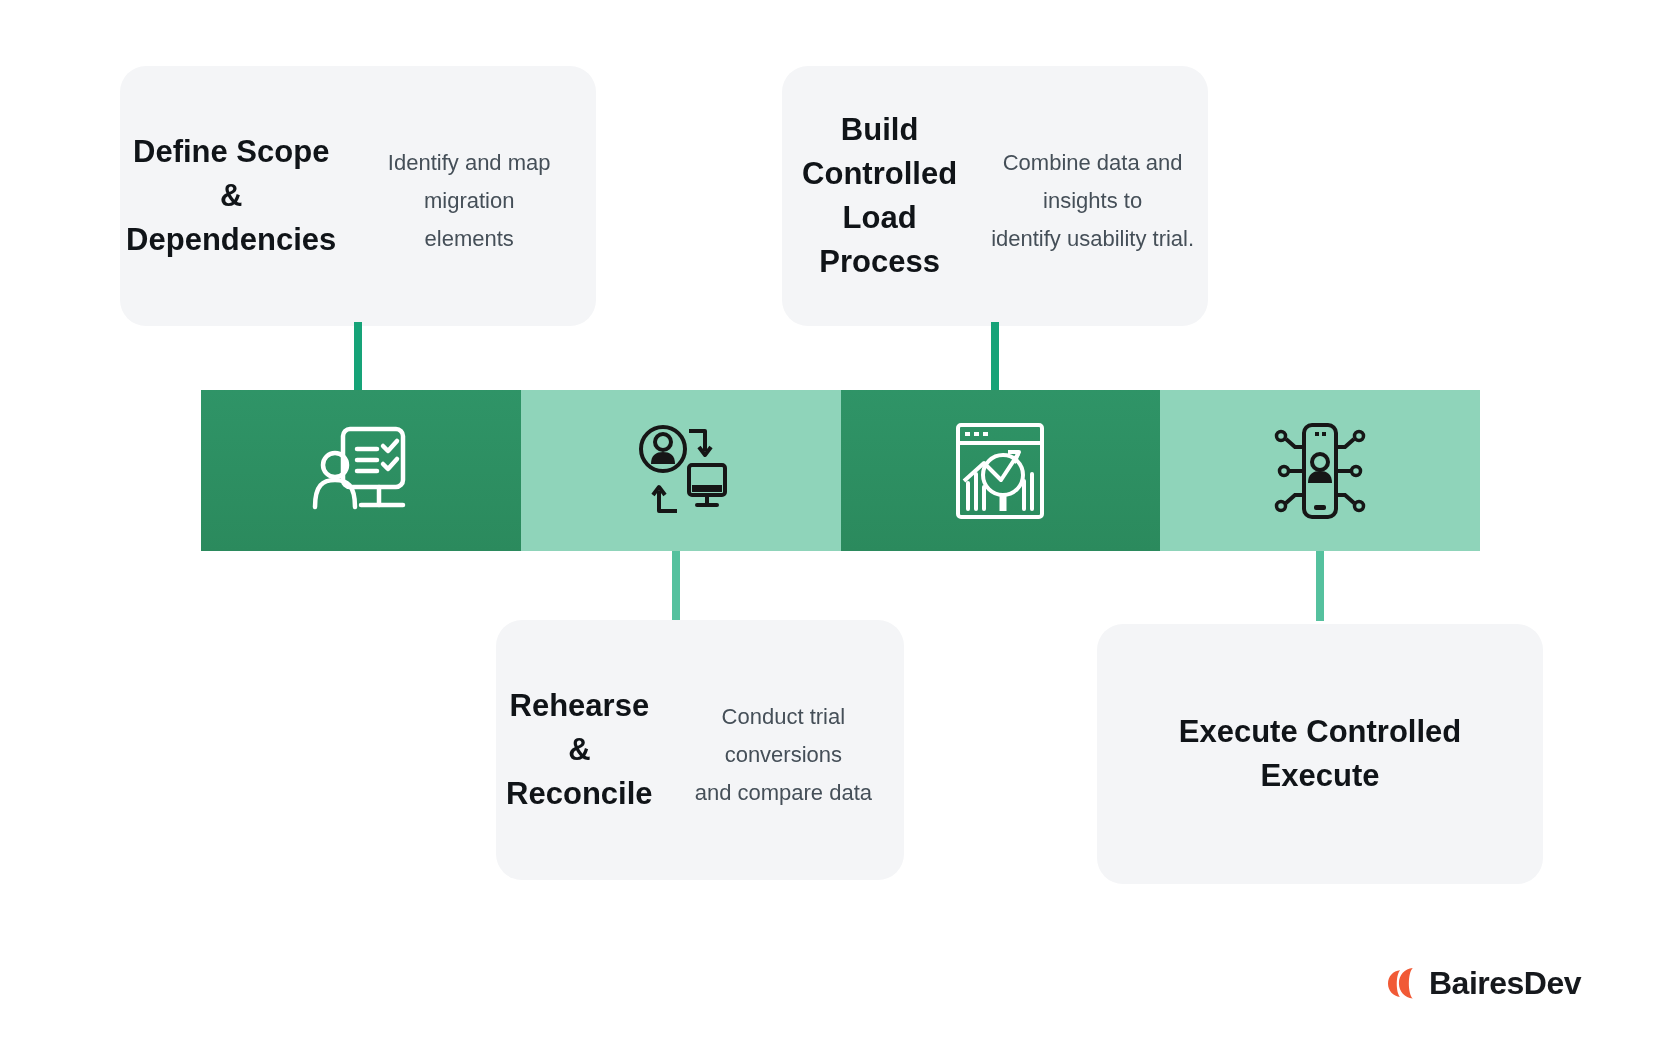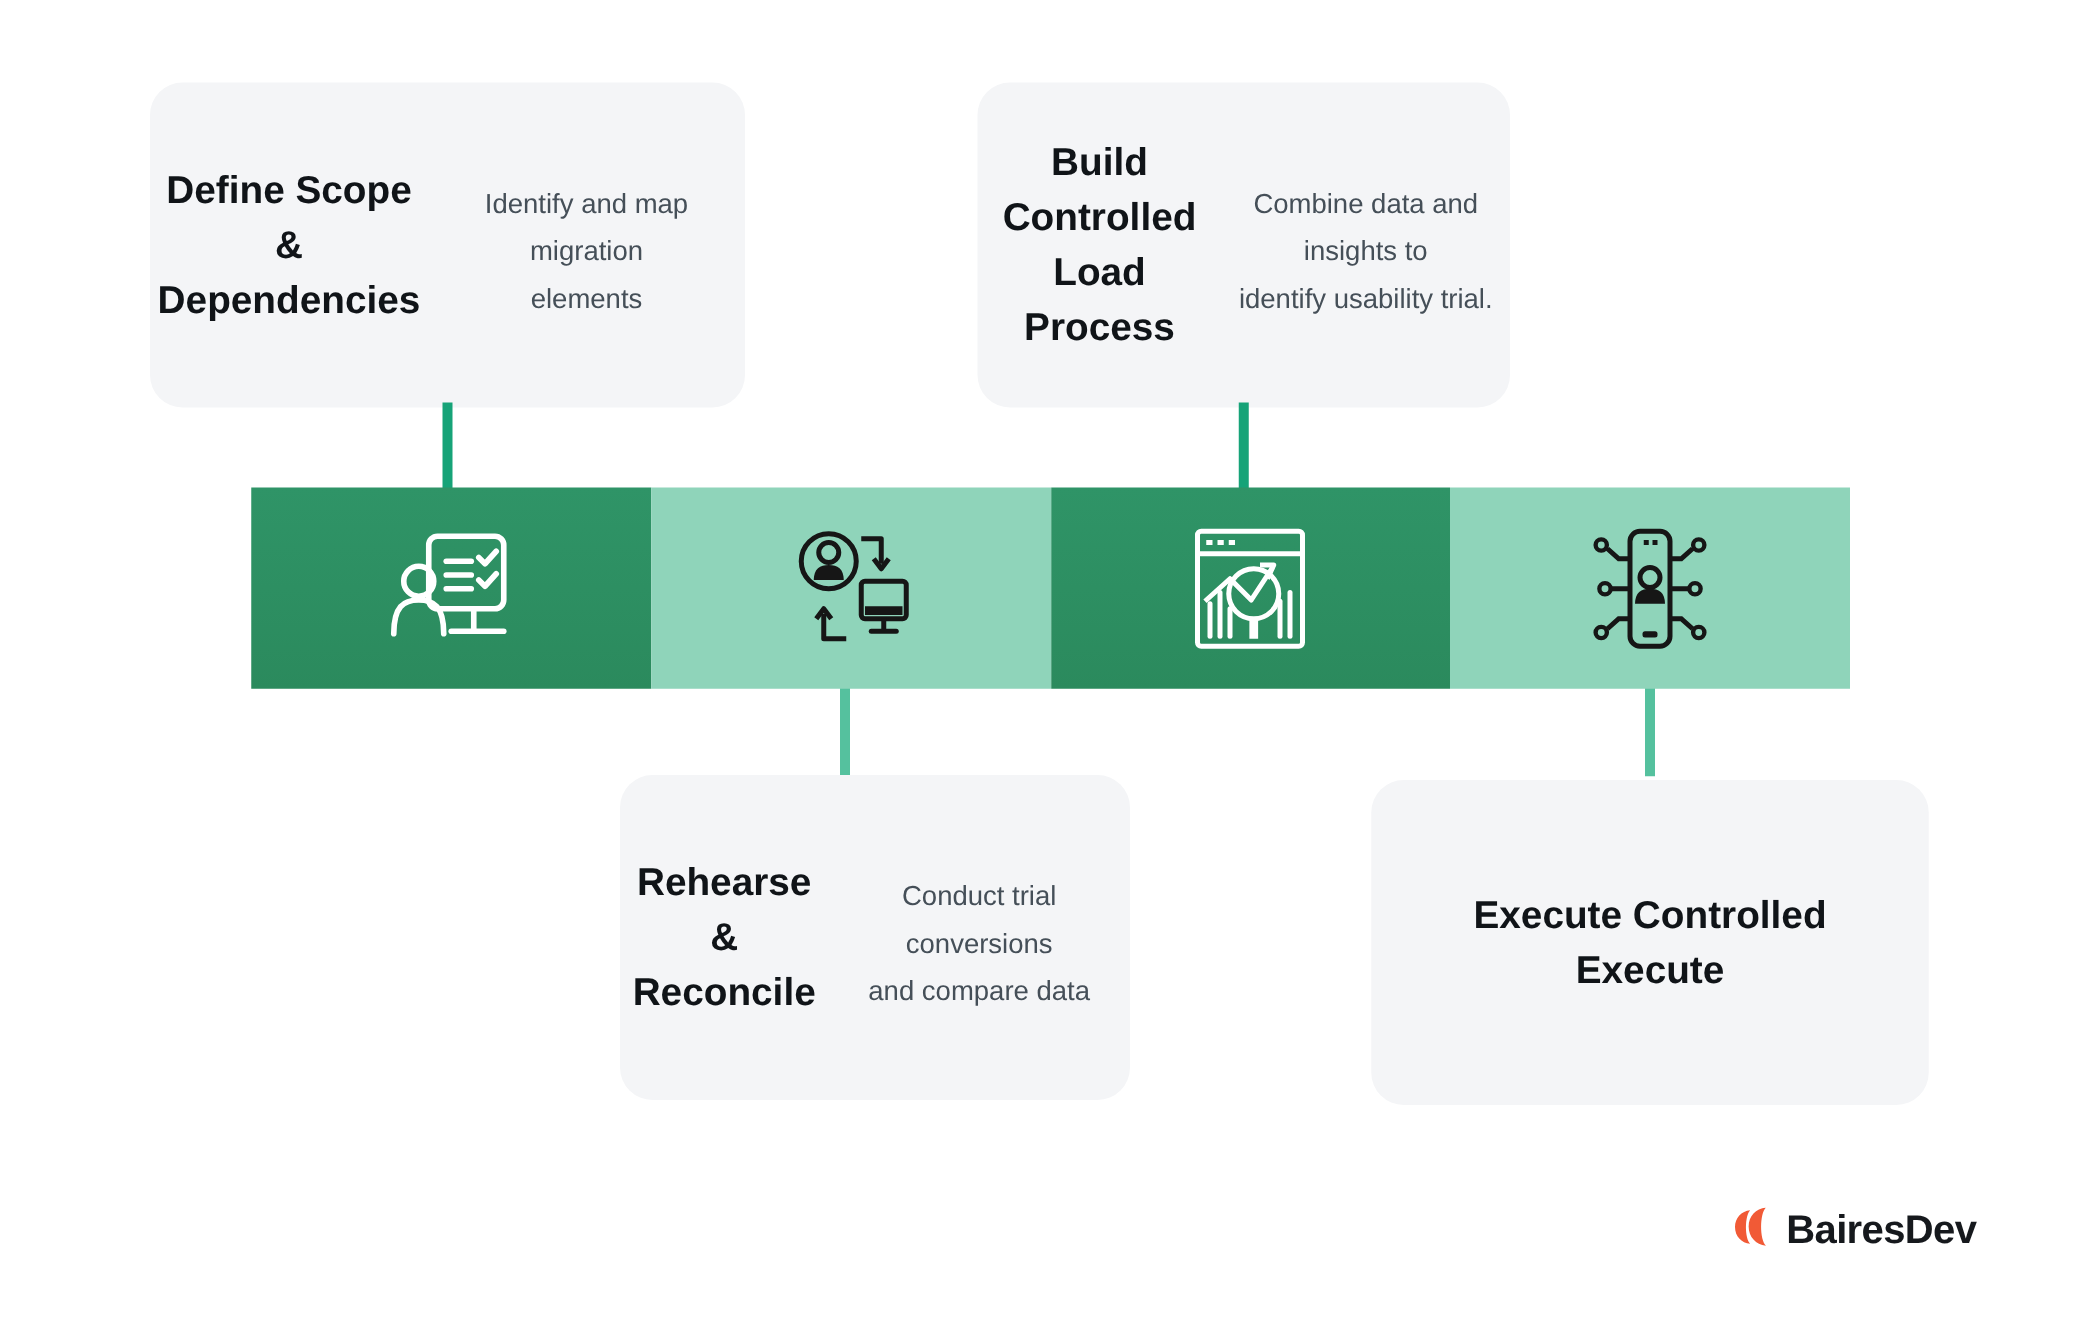--- a/index.html
+++ b/index.html
@@ -35,21 +35,21 @@
   .band{position:absolute;left:201px;top:390px;width:1279px;height:161px;display:flex;}
   .segment{flex:1 1 0;display:flex;align-items:center;justify-content:center;}
   .segment.tone-dark{background:linear-gradient(180deg,var(--segment-dark,#2F9467) 0%,var(--segment-dark-deep,#2B8A5D) 100%);}
   .segment.tone-light{background:var(--segment-light,#8FD4BA);}
   .segment svg{display:block;}
   .stroke-light{stroke:var(--icon-light-stroke,#fff);}
   .fill-light{fill:var(--icon-light-stroke,#fff);}
   .stroke-dark{stroke:var(--icon-dark-stroke,#161616);}
   .fill-dark{fill:var(--icon-dark-stroke,#161616);}
   
-  .logo{position:absolute;left:1386px;top:966px;display:flex;align-items:flex-start;gap:7px;}
+  .logo{position:absolute;left:1386px;top:966px;display:flex;align-items:flex-end;gap:7px;}
   .logo-mark{display:block;}
   .logo-mark path{fill:var(--logo-orange,#F15A36);}
   .logo-text{color:var(--logo-text,#16191D);font-weight:700;font-size:32px;letter-spacing:-0.5px;line-height:34px;}
 </style>
 </head>
 <body>
 
 <div class="stage">
 
   <div class="card card-1">

